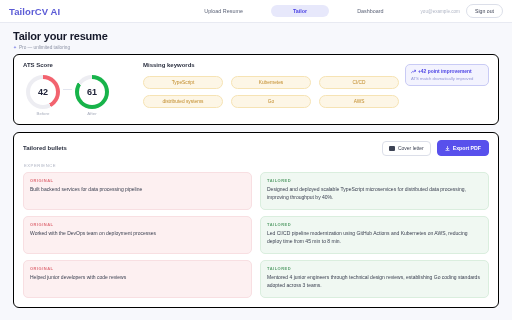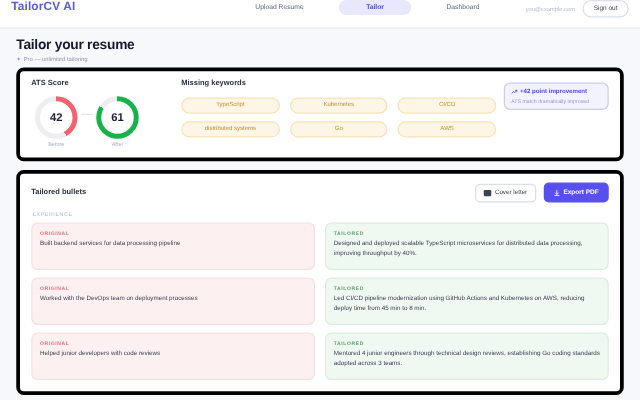--- a/index.html
+++ b/index.html
@@ -10,21 +10,21 @@
     color: #1f2330;
     overflow: hidden;
   }
   #app { width: 512px; height: 320px; display: flex; flex-direction: column; background: #f7f8fc; }
 
   
   .topbar {
     height: 23px; flex: 0 0 23px;
     background: #ffffff;
     border-bottom: 1px solid #e8eaf2;
-    display: flex; align-items: flex-start;
+    display: flex; align-items: center;
     padding: 0 9px;
   }
   .brand { font-size: 9.5px; font-weight: bold; color: #5b5bd6; letter-spacing: .1px; }
   .nav { display: flex; align-items: center; gap: 22px; margin-left: 138px; }
   .nav-item { font-size: 5.4px; color: #5d6478; padding: 3px 6px; border-radius: 7px; white-space: nowrap; }
   .nav-item.active { background: #e7e8fb; color: #4f46e5; font-weight: bold; padding: 3px 22px; }
   .topbar-right { margin-left: auto; display: flex; align-items: center; gap: 6px; }
   .user-email { font-size: 4.6px; color: #b2b7c6; white-space: nowrap; }
   .signout {
     font-size: 5.2px; color: #3a3f52;
@@ -34,21 +34,21 @@
 
   
   .page-head { padding: 7px 26px 4px 13px; }
   .page-title { font-size: 11px; font-weight: bold; color: #15192a; letter-spacing: -.2px; }
   .page-sub { font-size: 4.7px; color: #8d93a6; margin-top: 2.5px; display: flex; align-items: center; gap: 2px; }
   .sparkle { color: #8b8fe8; font-size: 4.7px; }
 
   
   .card {
     background: #fff;
-    border: 3px solid #000000;
+    border: 1px solid #000000;
     border-radius: 6px;
     margin: 0 13px 7px 13px;
   }
   .score-card { padding: 7px 9px 8px 9px; display: flex; align-items: flex-start; }
 
   .card-label { font-size: 6px; font-weight: bold; color: #2b3040; }
 
   
   .score-block { width: 112px; flex: 0 0 112px; }
   .rings { display: flex; align-items: center; gap: 3px; margin-top: 7px; padding-left: 3px; }

